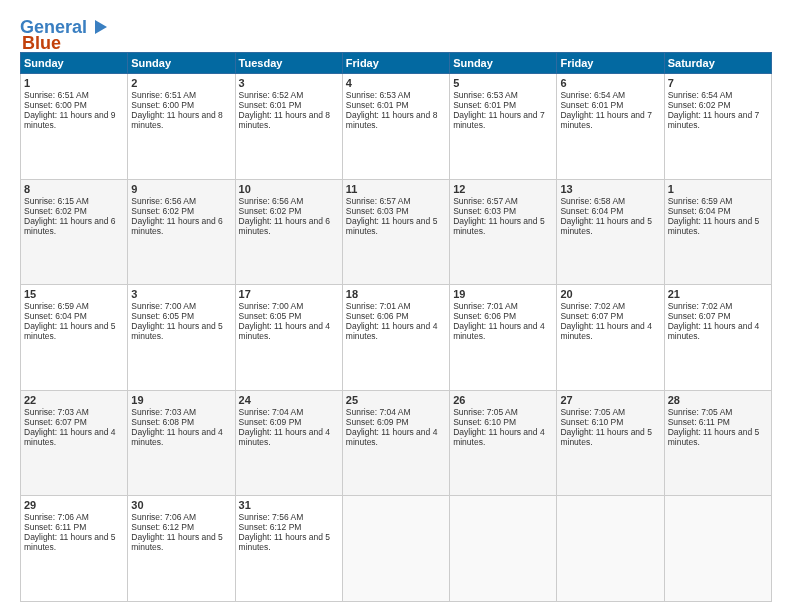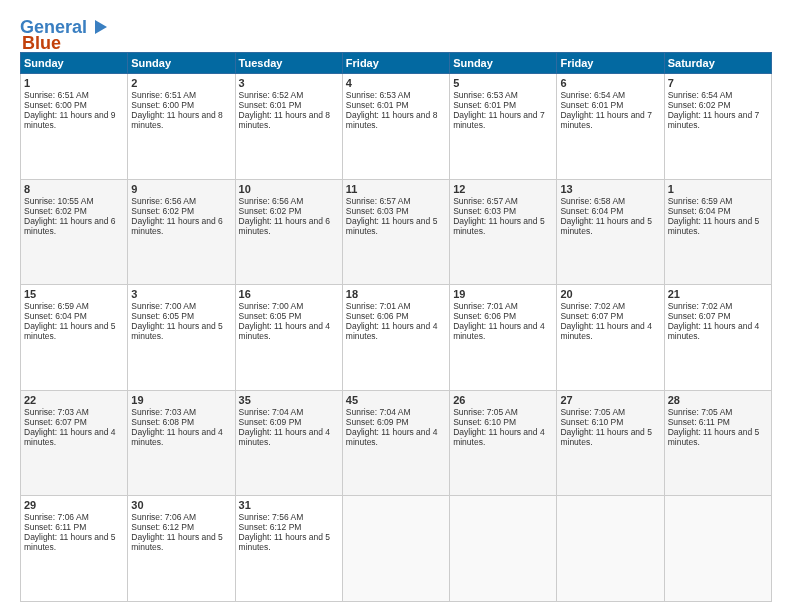--- a/index.html
+++ b/index.html
@@ -118,42 +118,42 @@
     <tr>
           <td><span class="day-num">1</span><span>Sunrise: 6:51 AM</span><br><span>Sunset: 6:00 PM</span><br><span>Daylight: 11 hours and 9 minutes.</span></td>
           <td><span class="day-num">2</span><span>Sunrise: 6:51 AM</span><br><span>Sunset: 6:00 PM</span><br><span>Daylight: 11 hours and 8 minutes.</span></td>
           <td><span class="day-num">3</span><span>Sunrise: 6:52 AM</span><br><span>Sunset: 6:01 PM</span><br><span>Daylight: 11 hours and 8 minutes.</span></td>
           <td><span class="day-num">4</span><span>Sunrise: 6:53 AM</span><br><span>Sunset: 6:01 PM</span><br><span>Daylight: 11 hours and 8 minutes.</span></td>
           <td><span class="day-num">5</span><span>Sunrise: 6:53 AM</span><br><span>Sunset: 6:01 PM</span><br><span>Daylight: 11 hours and 7 minutes.</span></td>
           <td><span class="day-num">6</span><span>Sunrise: 6:54 AM</span><br><span>Sunset: 6:01 PM</span><br><span>Daylight: 11 hours and 7 minutes.</span></td>
           <td><span class="day-num">7</span><span>Sunrise: 6:54 AM</span><br><span>Sunset: 6:02 PM</span><br><span>Daylight: 11 hours and 7 minutes.</span></td>
         </tr>
         <tr>
-          <td><span class="day-num">8</span><span>Sunrise: 10:55 AM</span><br><span>Sunset: 6:02 PM</span><br><span>Daylight: 11 hours and 6 minutes.</span></td>
+          <td><span class="day-num">8</span><span>Sunrise: 6:15 AM</span><br><span>Sunset: 6:02 PM</span><br><span>Daylight: 11 hours and 6 minutes.</span></td>
           <td><span class="day-num">9</span><span>Sunrise: 6:56 AM</span><br><span>Sunset: 6:02 PM</span><br><span>Daylight: 11 hours and 6 minutes.</span></td>
           <td><span class="day-num">10</span><span>Sunrise: 6:56 AM</span><br><span>Sunset: 6:02 PM</span><br><span>Daylight: 11 hours and 6 minutes.</span></td>
           <td><span class="day-num">11</span><span>Sunrise: 6:57 AM</span><br><span>Sunset: 6:03 PM</span><br><span>Daylight: 11 hours and 5 minutes.</span></td>
           <td><span class="day-num">12</span><span>Sunrise: 6:57 AM</span><br><span>Sunset: 6:03 PM</span><br><span>Daylight: 11 hours and 5 minutes.</span></td>
           <td><span class="day-num">13</span><span>Sunrise: 6:58 AM</span><br><span>Sunset: 6:04 PM</span><br><span>Daylight: 11 hours and 5 minutes.</span></td>
           <td><span class="day-num">1</span><span>Sunrise: 6:59 AM</span><br><span>Sunset: 6:04 PM</span><br><span>Daylight: 11 hours and 5 minutes.</span></td>
         </tr>
         <tr>
           <td><span class="day-num">15</span><span>Sunrise: 6:59 AM</span><br><span>Sunset: 6:04 PM</span><br><span>Daylight: 11 hours and 5 minutes.</span></td>
           <td><span class="day-num">3</span><span>Sunrise: 7:00 AM</span><br><span>Sunset: 6:05 PM</span><br><span>Daylight: 11 hours and 5 minutes.</span></td>
-          <td><span class="day-num">16</span><span>Sunrise: 7:00 AM</span><br><span>Sunset: 6:05 PM</span><br><span>Daylight: 11 hours and 4 minutes.</span></td>
+          <td><span class="day-num">17</span><span>Sunrise: 7:00 AM</span><br><span>Sunset: 6:05 PM</span><br><span>Daylight: 11 hours and 4 minutes.</span></td>
           <td><span class="day-num">18</span><span>Sunrise: 7:01 AM</span><br><span>Sunset: 6:06 PM</span><br><span>Daylight: 11 hours and 4 minutes.</span></td>
           <td><span class="day-num">19</span><span>Sunrise: 7:01 AM</span><br><span>Sunset: 6:06 PM</span><br><span>Daylight: 11 hours and 4 minutes.</span></td>
           <td><span class="day-num">20</span><span>Sunrise: 7:02 AM</span><br><span>Sunset: 6:07 PM</span><br><span>Daylight: 11 hours and 4 minutes.</span></td>
           <td><span class="day-num">21</span><span>Sunrise: 7:02 AM</span><br><span>Sunset: 6:07 PM</span><br><span>Daylight: 11 hours and 4 minutes.</span></td>
         </tr>
         <tr>
           <td><span class="day-num">22</span><span>Sunrise: 7:03 AM</span><br><span>Sunset: 6:07 PM</span><br><span>Daylight: 11 hours and 4 minutes.</span></td>
           <td><span class="day-num">19</span><span>Sunrise: 7:03 AM</span><br><span>Sunset: 6:08 PM</span><br><span>Daylight: 11 hours and 4 minutes.</span></td>
-          <td><span class="day-num">35</span><span>Sunrise: 7:04 AM</span><br><span>Sunset: 6:09 PM</span><br><span>Daylight: 11 hours and 4 minutes.</span></td>
-          <td><span class="day-num">45</span><span>Sunrise: 7:04 AM</span><br><span>Sunset: 6:09 PM</span><br><span>Daylight: 11 hours and 4 minutes.</span></td>
+          <td><span class="day-num">24</span><span>Sunrise: 7:04 AM</span><br><span>Sunset: 6:09 PM</span><br><span>Daylight: 11 hours and 4 minutes.</span></td>
+          <td><span class="day-num">25</span><span>Sunrise: 7:04 AM</span><br><span>Sunset: 6:09 PM</span><br><span>Daylight: 11 hours and 4 minutes.</span></td>
           <td><span class="day-num">26</span><span>Sunrise: 7:05 AM</span><br><span>Sunset: 6:10 PM</span><br><span>Daylight: 11 hours and 4 minutes.</span></td>
           <td><span class="day-num">27</span><span>Sunrise: 7:05 AM</span><br><span>Sunset: 6:10 PM</span><br><span>Daylight: 11 hours and 5 minutes.</span></td>
           <td><span class="day-num">28</span><span>Sunrise: 7:05 AM</span><br><span>Sunset: 6:11 PM</span><br><span>Daylight: 11 hours and 5 minutes.</span></td>
         </tr>
         <tr>
           <td><span class="day-num">29</span><span>Sunrise: 7:06 AM</span><br><span>Sunset: 6:11 PM</span><br><span>Daylight: 11 hours and 5 minutes.</span></td>
           <td><span class="day-num">30</span><span>Sunrise: 7:06 AM</span><br><span>Sunset: 6:12 PM</span><br><span>Daylight: 11 hours and 5 minutes.</span></td>
           <td><span class="day-num">31</span><span>Sunrise: 7:56 AM</span><br><span>Sunset: 6:12 PM</span><br><span>Daylight: 11 hours and 5 minutes.</span></td>
           <td class="empty"></td>
           <td class="empty"></td>

